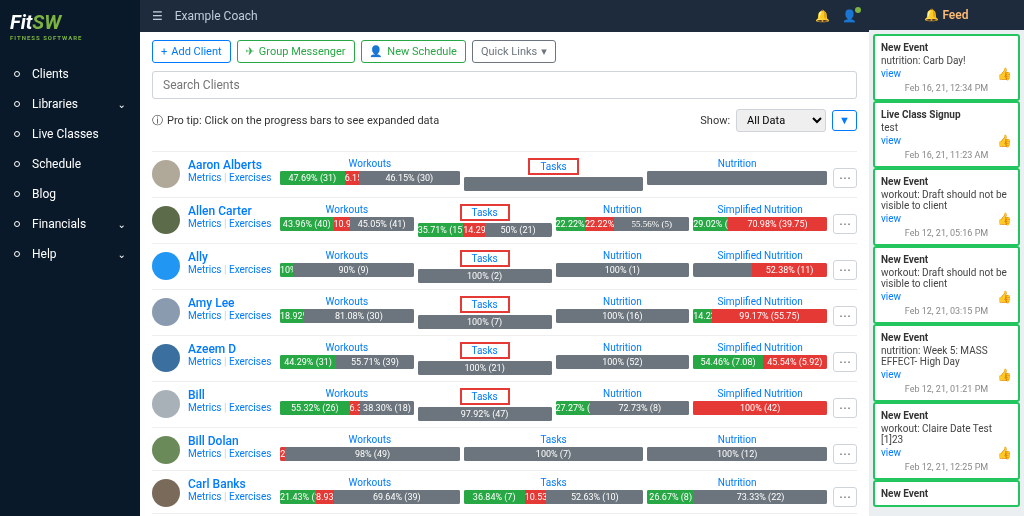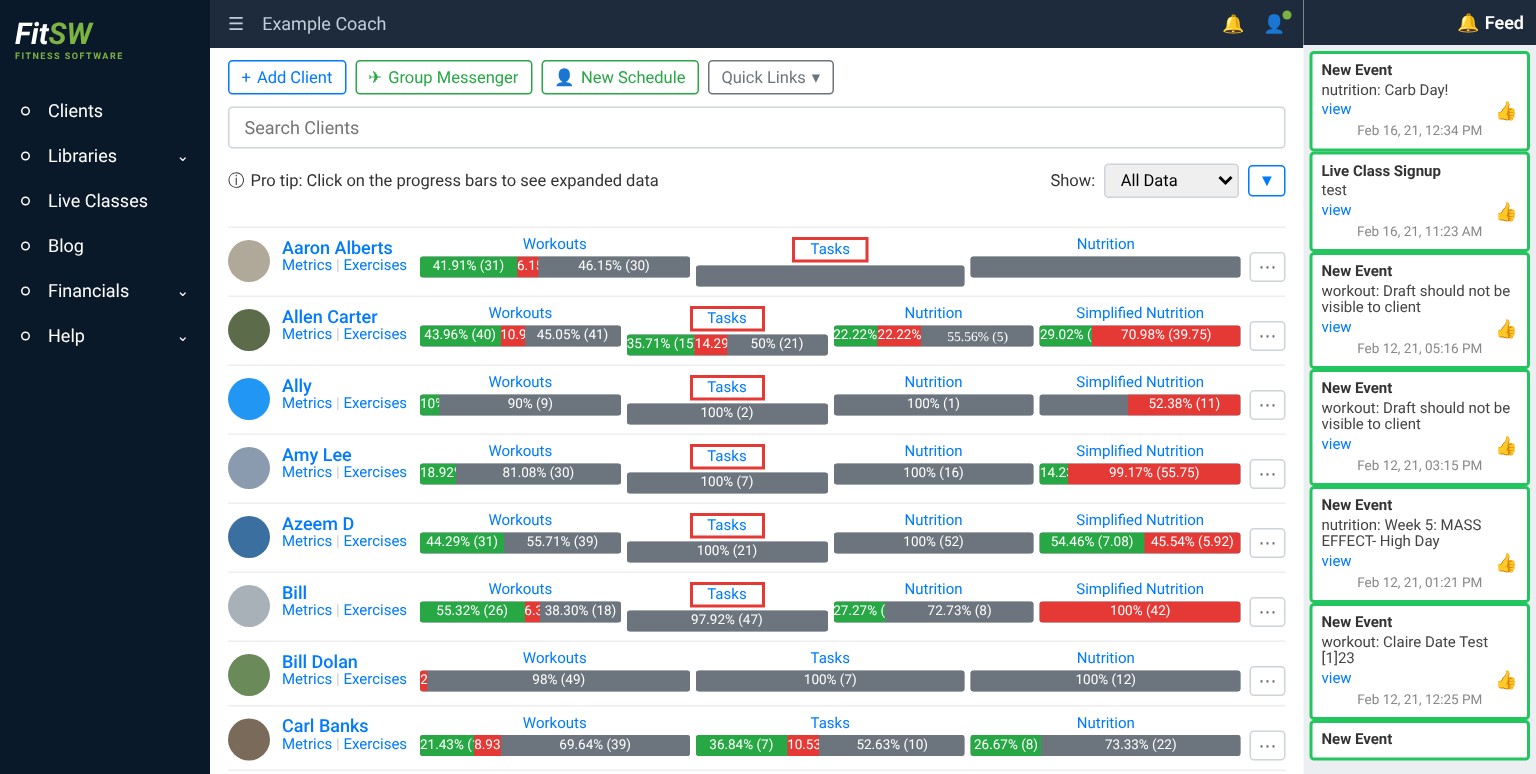--- a/index.html
+++ b/index.html
@@ -43,21 +43,21 @@
 .bar-col{flex:1;text-align:center}
 .bar-label{color:#007bff;font-size:10px;margin-bottom:2px}
 .bar-label.boxed{border:2px solid #e53935;display:inline-block;padding:1px 10px}
 .bar{height:14px;background:#6c757d;border-radius:2px;display:flex;overflow:hidden;font-size:9px;color:#fff;line-height:14px}
 .seg{height:100%;white-space:nowrap;overflow:hidden;text-align:center}
 .green{background:#28a745}
 .red{background:#e53935}
 .gray{background:#6c757d}
 .more-btn{width:24px;height:20px;border:1px solid #ced4da;border-radius:3px;margin-left:6px;display:flex;align-items:center;justify-content:center;cursor:pointer;font-size:12px;color:#666;margin-top:10px}
 .feed{width:155px;background:#eceff1;flex-shrink:0;display:flex;flex-direction:column}
-.feed-header{background:#1e2b3c;color:#ffffff;padding:8px;text-align:right;font-size:12px;font-weight:600}
+.feed-header{background:#1e2b3c;color:#fdba74;padding:8px;text-align:center;font-size:12px;font-weight:600}
 .feed-body{flex:1;overflow-y:auto;padding:4px}
 .feed-card{background:#fff;border:2px solid #22c55e;border-radius:3px;padding:6px;margin-bottom:0;position:relative}
 .feed-title{font-size:10px;font-weight:700;color:#333}
 .feed-text{font-size:10px;color:#444;margin:2px 0}
 .feed-view{font-size:10px;color:#007bff;cursor:pointer}
 .feed-date{font-size:9px;color:#888;text-align:center;margin-top:4px}
 .thumb{position:absolute;right:6px;bottom:18px;font-size:12px}
 </style>
 </head>
 <body>
@@ -77,20 +77,24 @@
           <span class="nav-circle"></span>
           <span>Libraries</span>
           <span class="chev">⌄</span>
         </div>
         <div class="nav-item">
           <span class="nav-circle"></span>
           <span>Live Classes</span>
         </div>
         <div class="nav-item">
           <span class="nav-circle"></span>
+          <span>Schedule</span>
+        </div>
+        <div class="nav-item">
+          <span class="nav-circle"></span>
           <span>Blog</span>
         </div>
         <div class="nav-item">
           <span class="nav-circle"></span>
           <span>Financials</span>
           <span class="chev">⌄</span>
         </div>
         <div class="nav-item">
           <span class="nav-circle"></span>
           <span>Help</span>
@@ -134,21 +138,21 @@
         <div class="client-row">
           <div class="avatar" style="background: rgb(176, 168, 152);"></div>
           <div class="client-info">
             <div class="client-name">Aaron Alberts</div>
             <div class="client-sub">Metrics <span>|</span> Exercises</div>
           </div>
           <div class="bars-area">
             <div class="bar-col">
               <div class="bar-label">Workouts</div>
               <div class="bar">
-                <div class="seg green" style="width: 36%;">41.91% (31)</div>
+                <div class="seg green" style="width: 36%;">47.69% (31)</div>
                 <div class="seg red" style="width: 8%;">6.15</div>
                 <div class="seg gray" style="width: 56%;">46.15% (30)</div>
               </div>
             </div>
             <div class="bar-col"><div class="bar-label boxed">Tasks</div><div class="bar">
                 <div class="seg gray" style="width: 100%;"></div>
               </div></div>
             <div class="bar-col">
               <div class="bar-label">Nutrition</div>
               <div class="bar">

